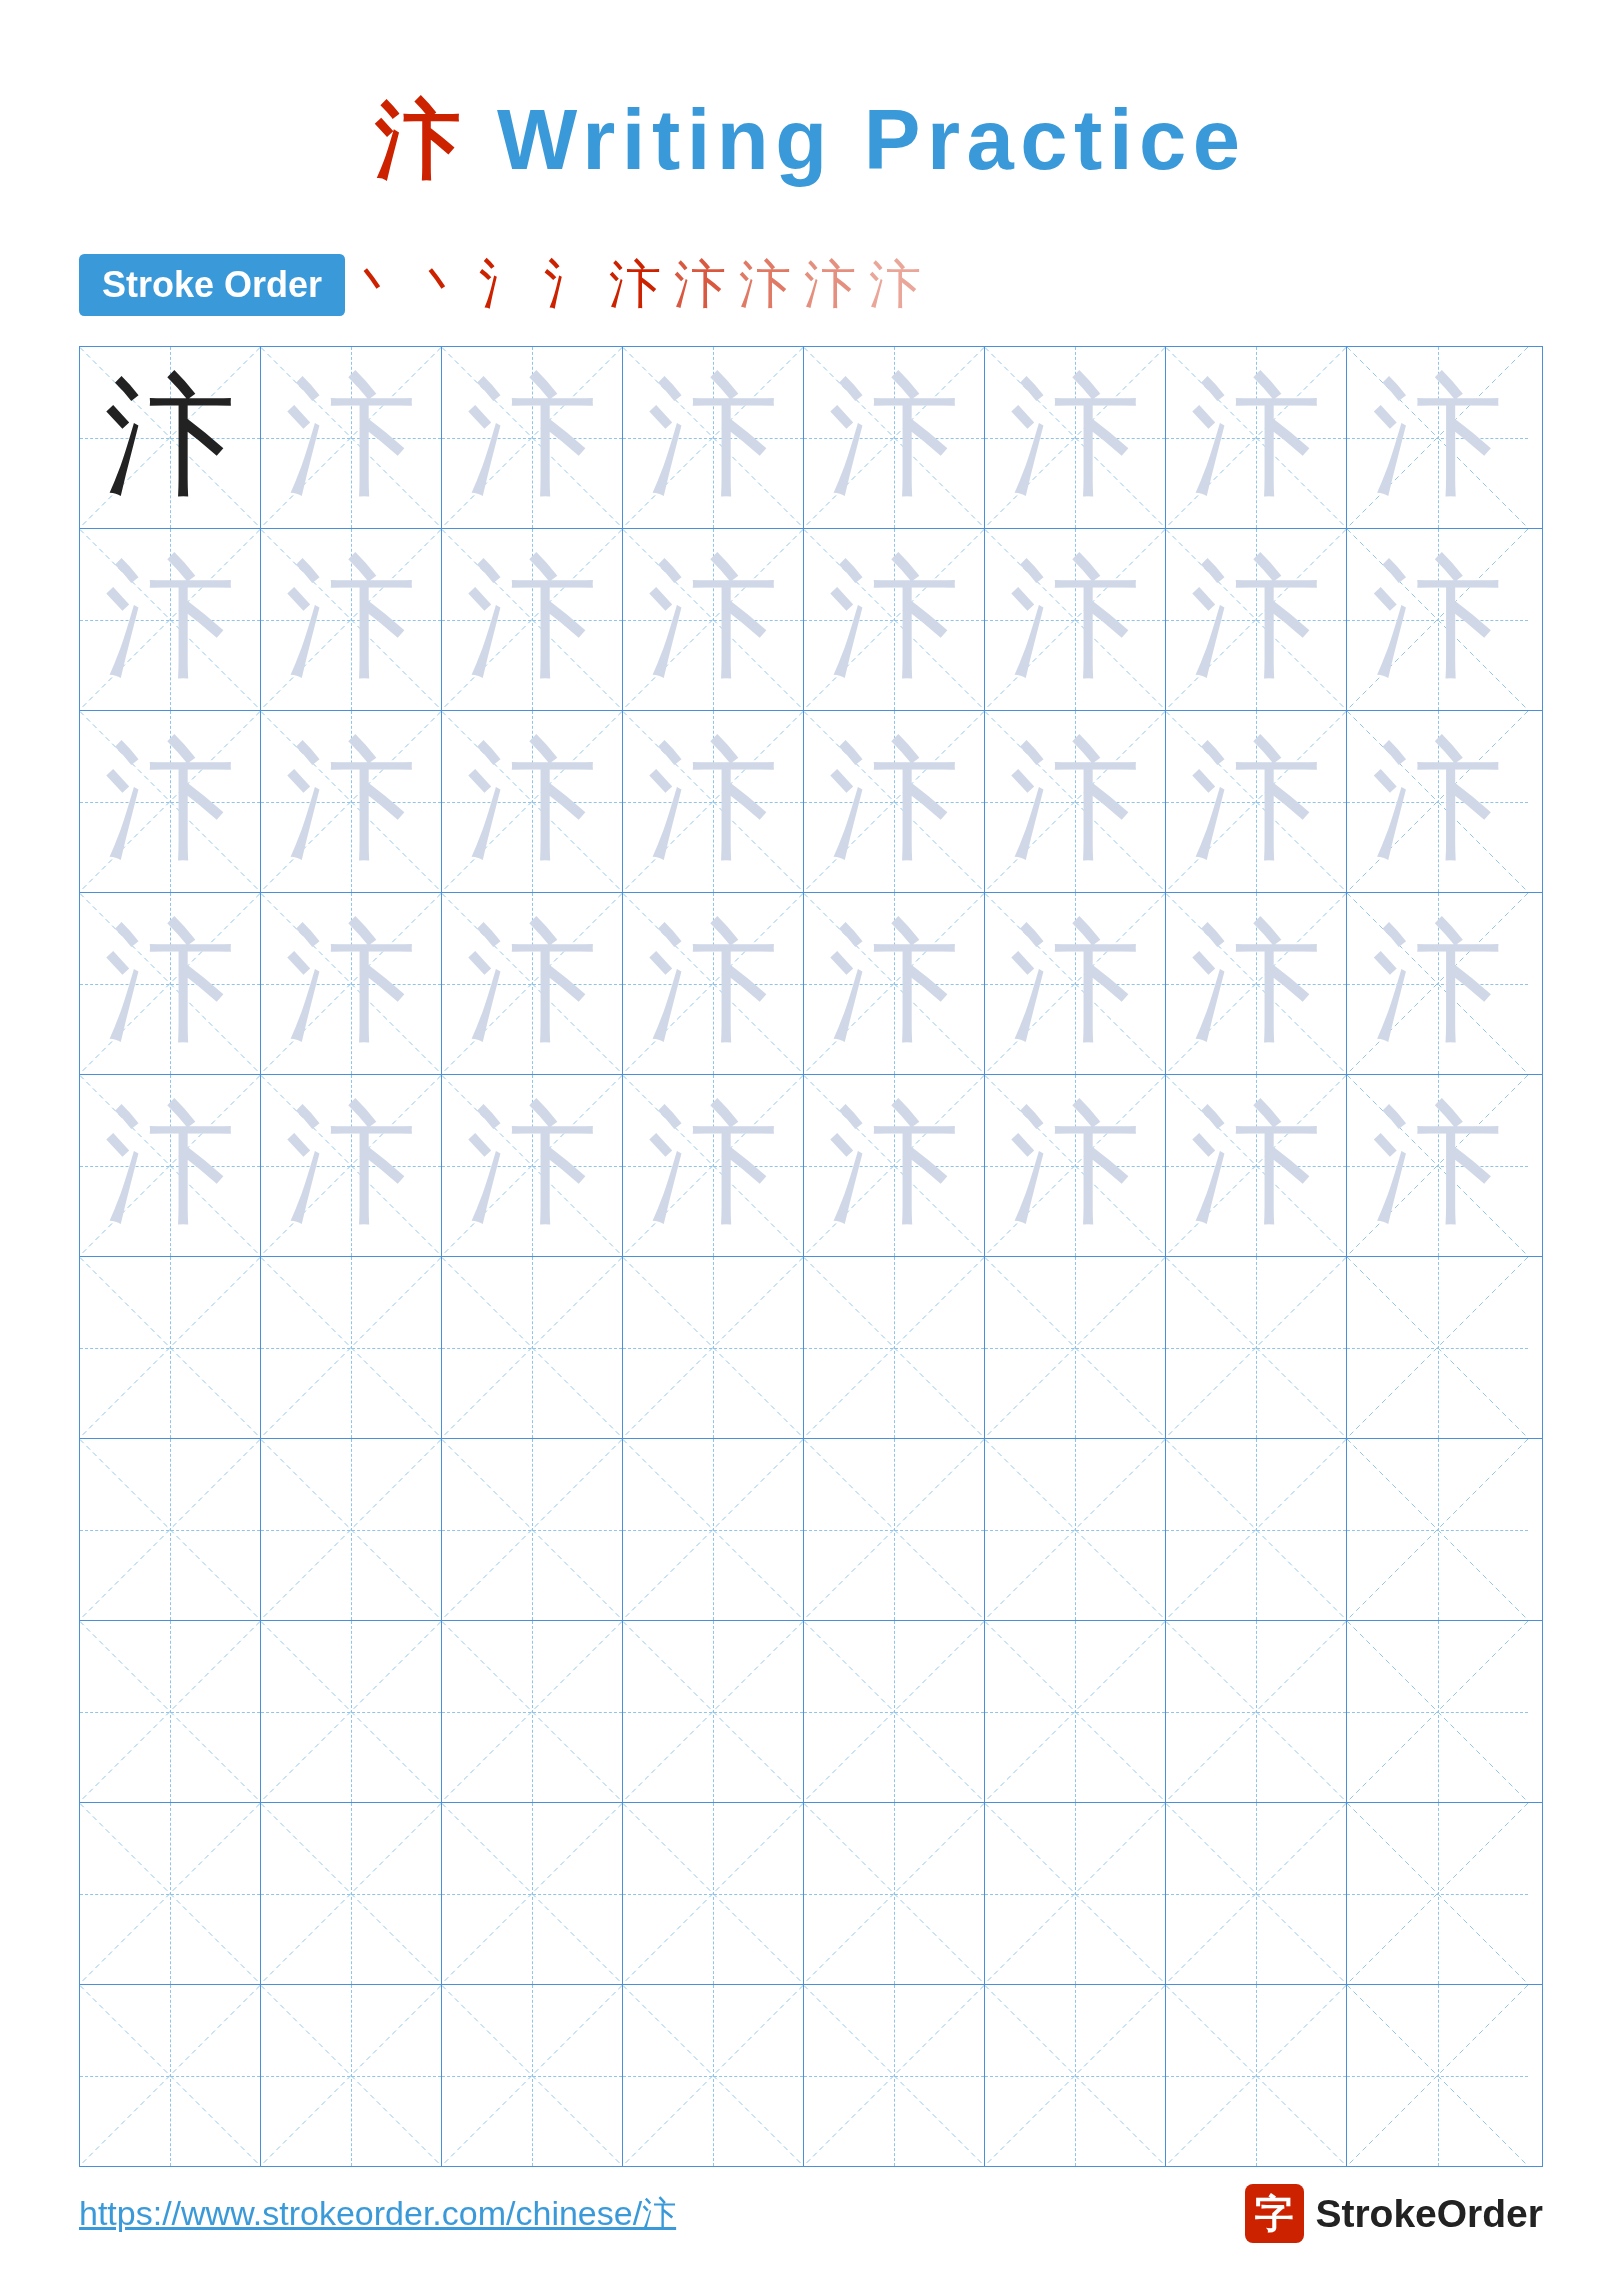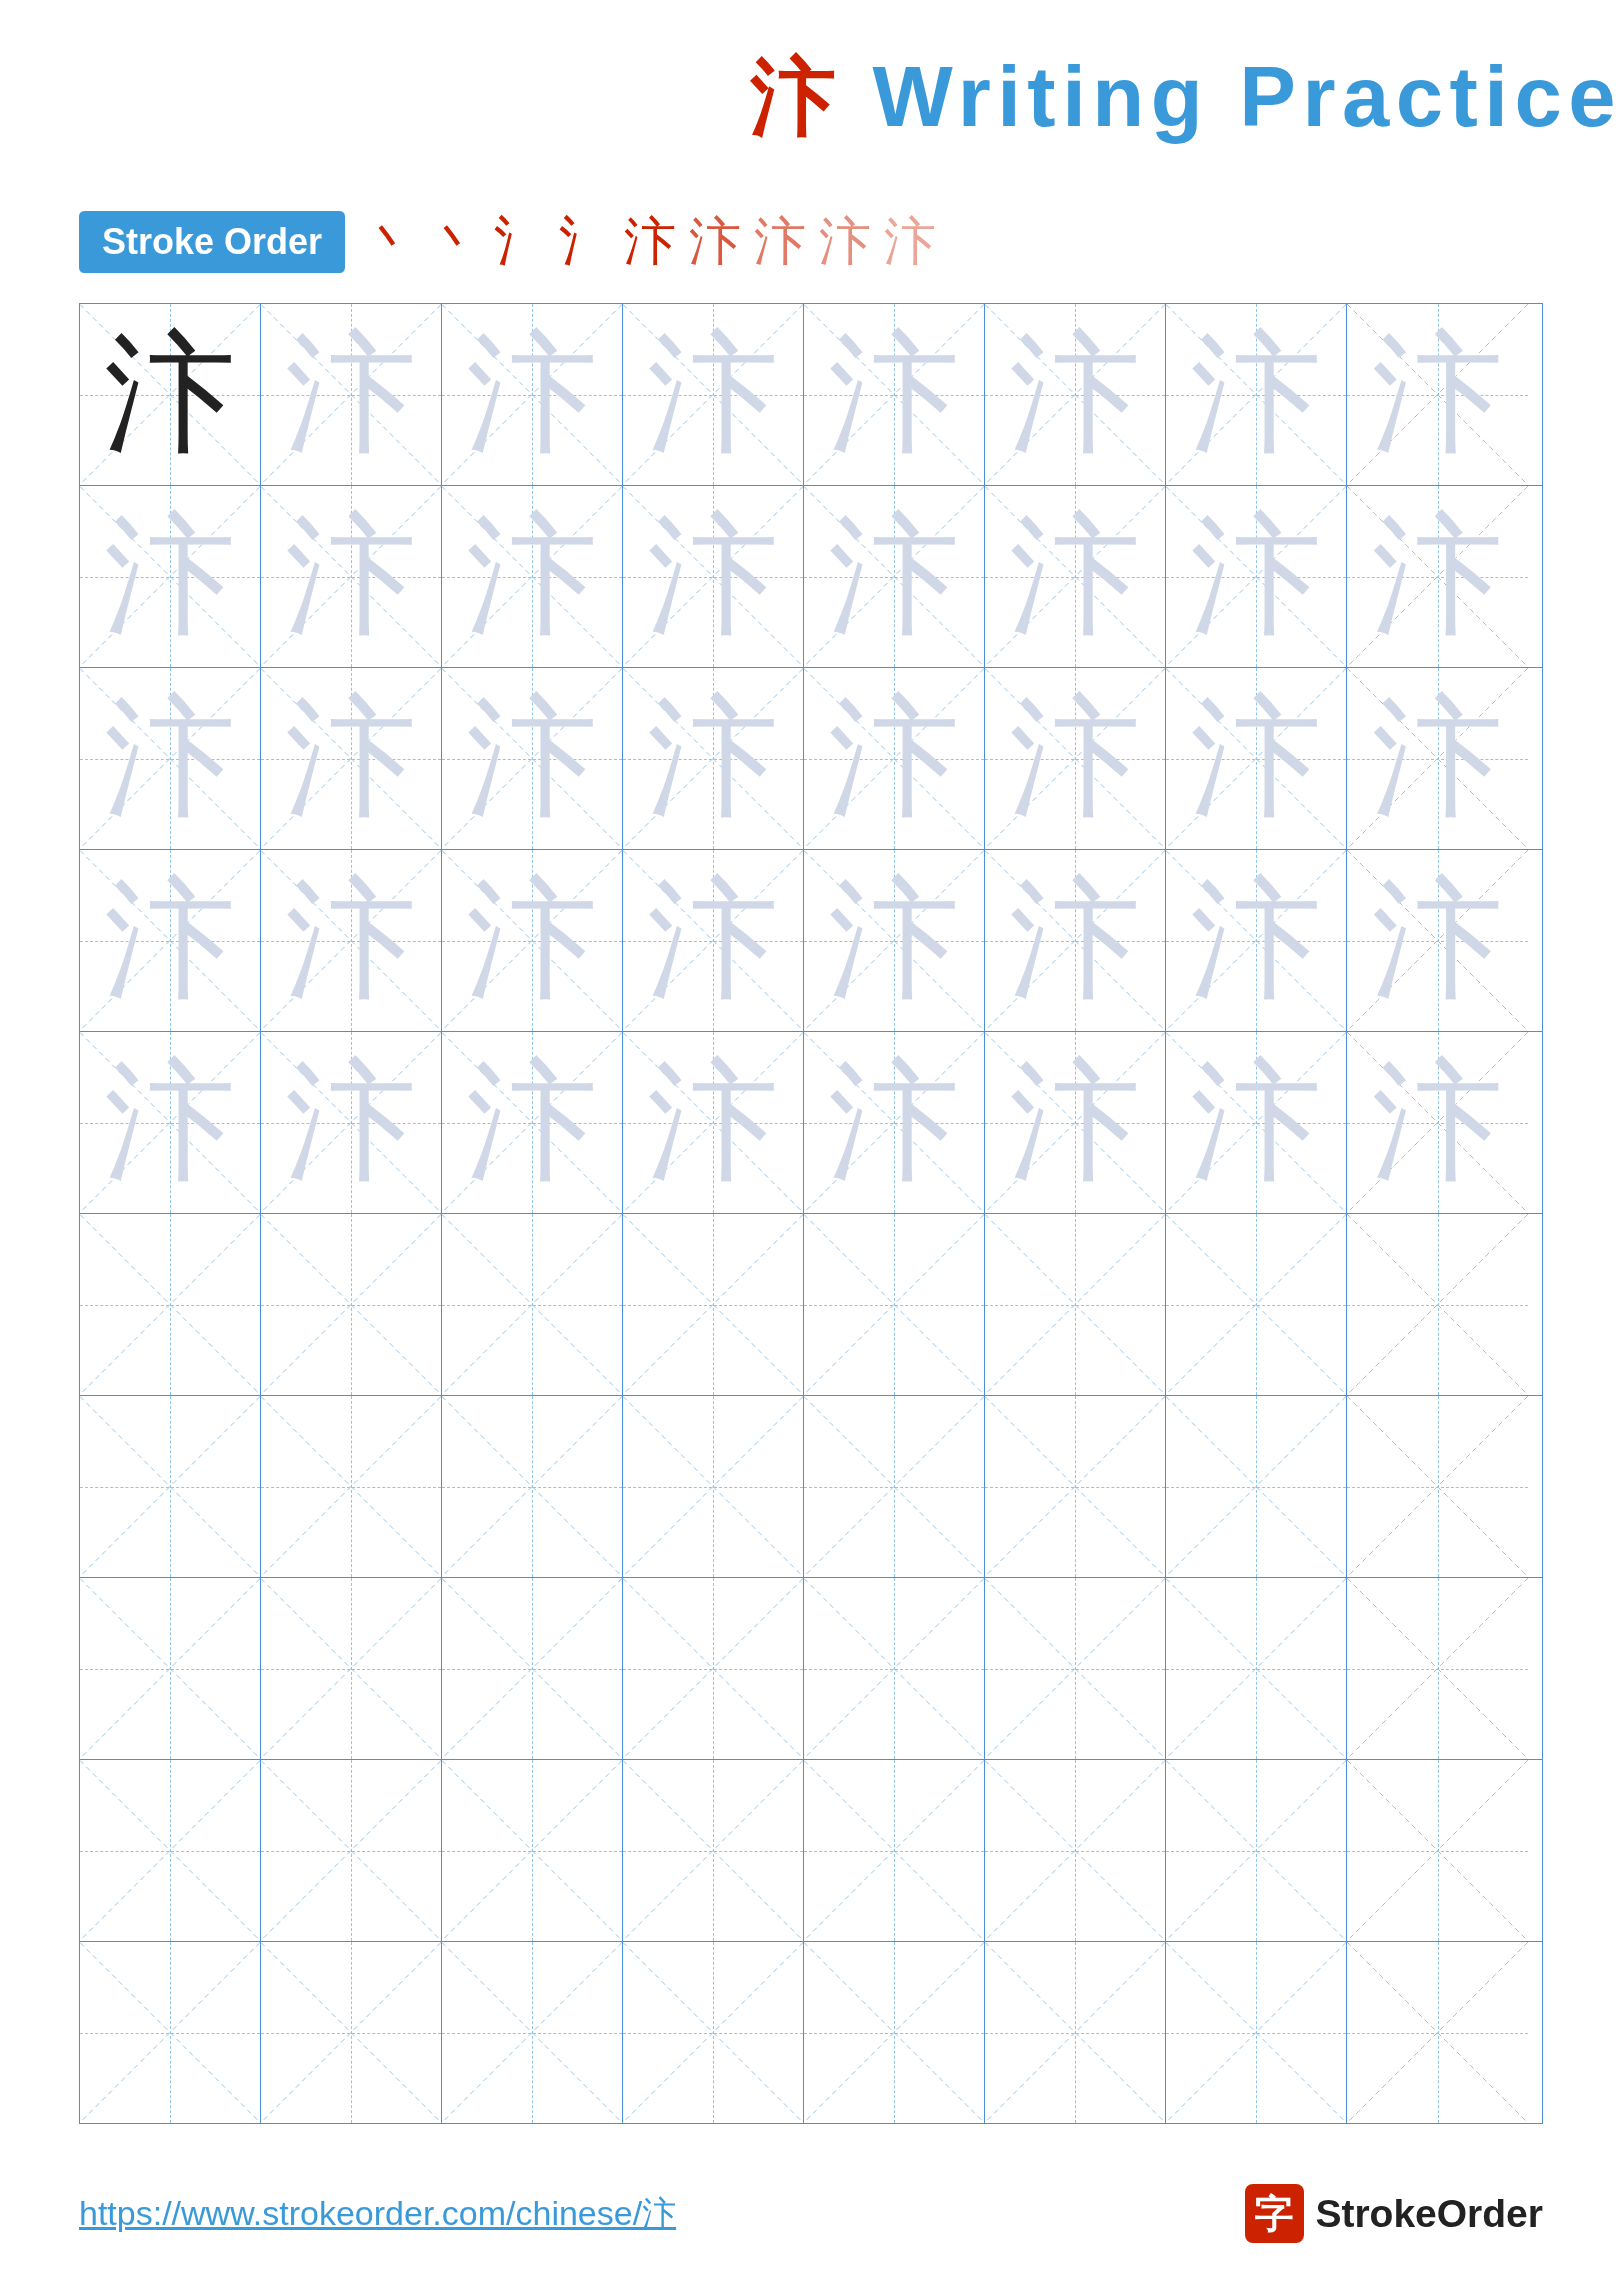--- a/index.html
+++ b/index.html
@@ -7,34 +7,34 @@
     body {
       width: 1622px;
       height: 2295px;
       background: #ffffff;
       font-family: serif;
       position: relative;
       overflow: hidden;
     }
 
     .page-title {
-      text-align: right;
-      padding-top: 40px;
+      text-align: center;
+      padding-top: 83px;
       font-size: 85px;
       font-weight: bold;
       color: #3a9ad9;
       font-family: Arial, sans-serif;
       letter-spacing: 6.5px;
     }
 
     .stroke-order-section {
       display: flex;
       align-items: center;
       margin: 52px 79px 26px 79px;
-      gap: 19px;
+      gap: 4px;
     }
 
     .stroke-order-badge {
       background: #3a9ad9;
       color: white;
       font-size: 36px;
       font-family: Arial, sans-serif;
       font-weight: bold;
       padding: 9.8px 23px;
       border-radius: 5.2px;

